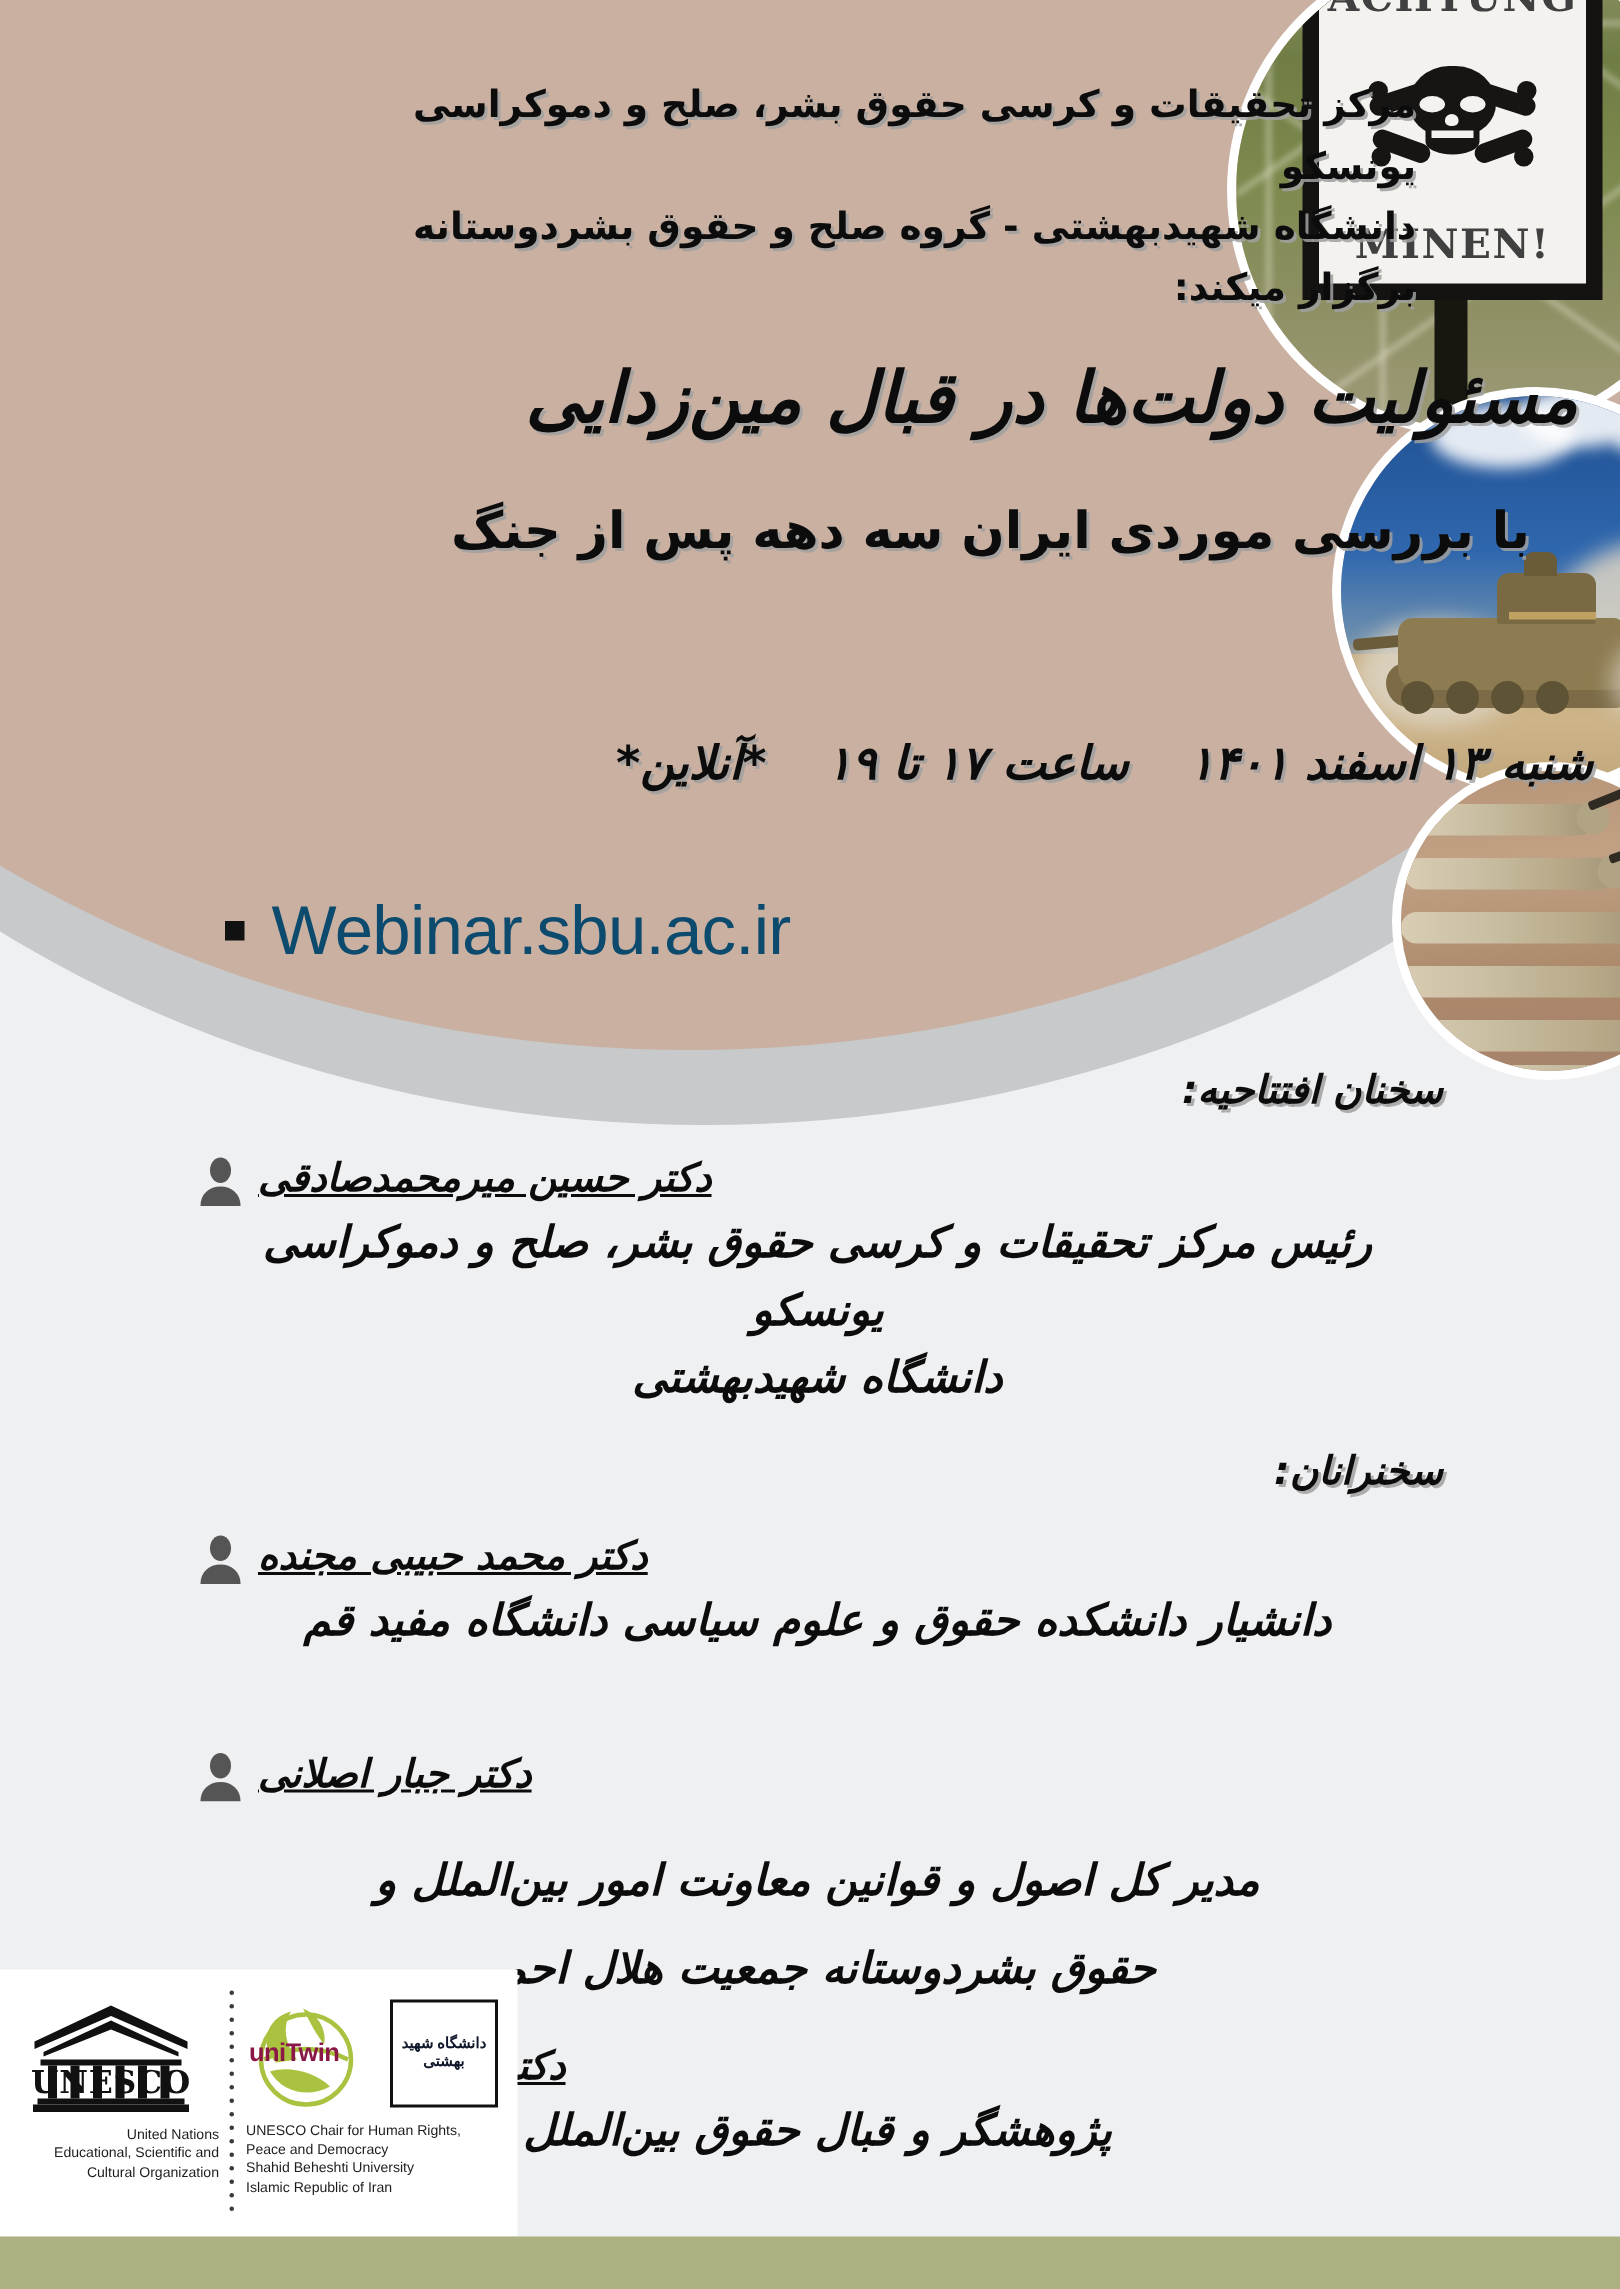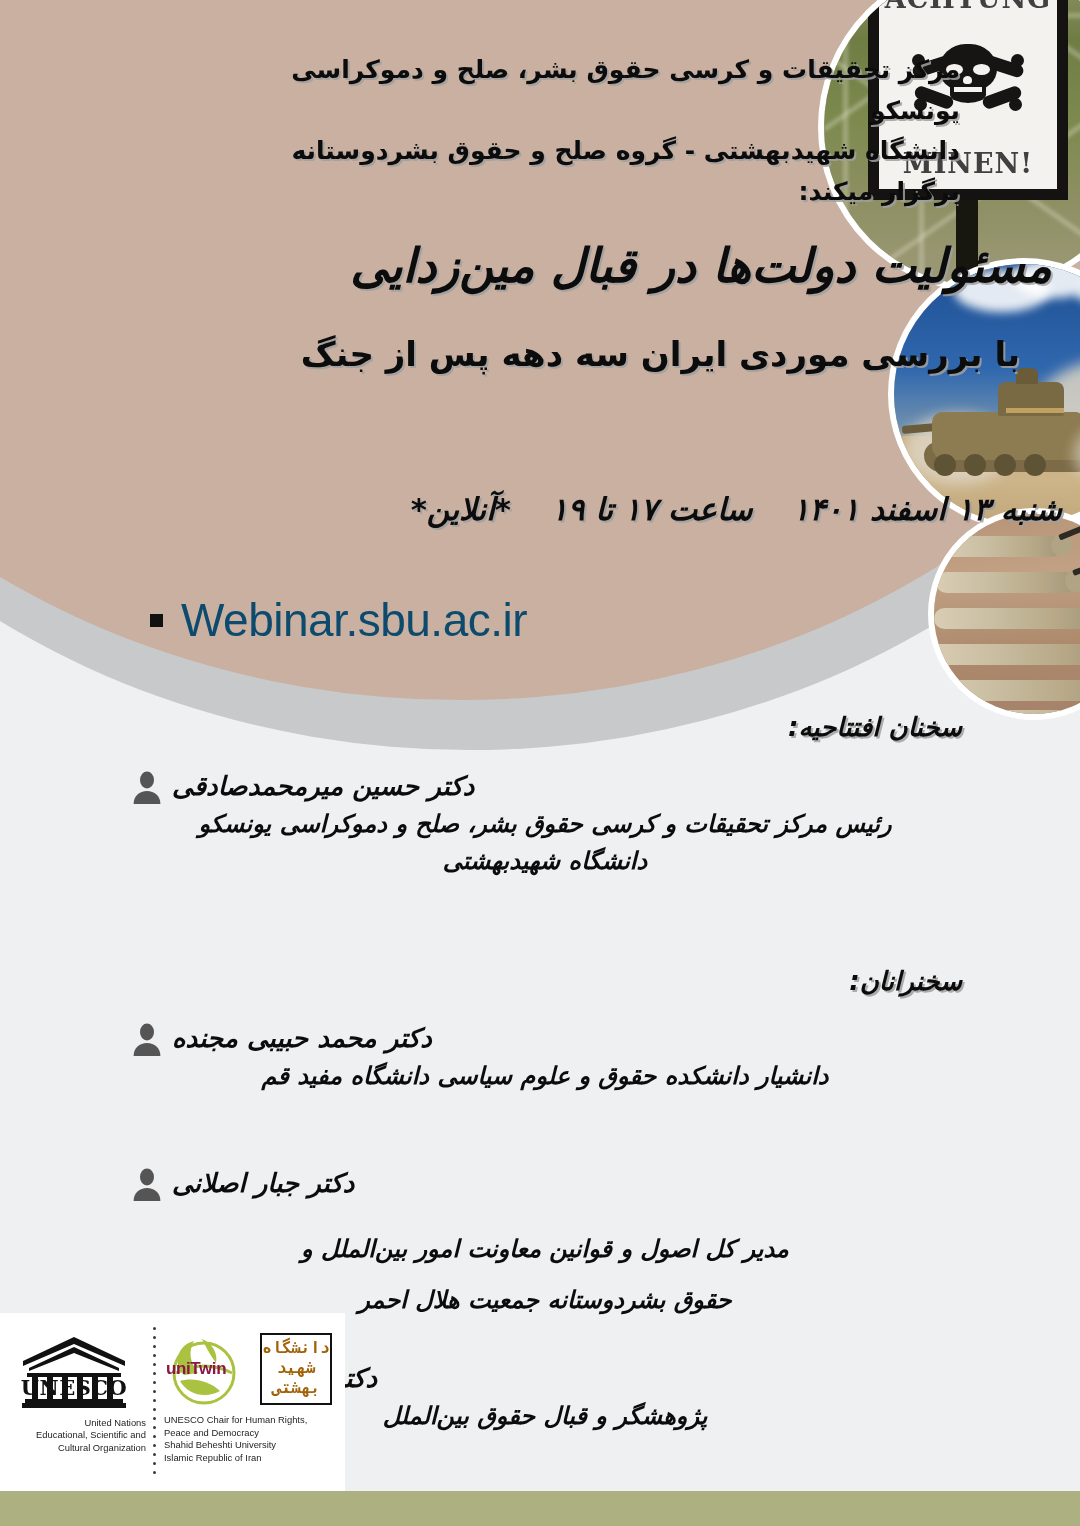--- a/index.html
+++ b/index.html
@@ -292,21 +292,21 @@
     color: #0c0c0c;
     text-align: right;
     line-height: 1.45;
   }
   .shadowtext {
     text-shadow: 2px 2px 0 rgba(160,160,160,0.85);
   }
 
   .org-header {
     position: absolute;
-    right: 120px;
+    right: 136px;
     top: 50px;
     width: 715px;
     font-size: 25px;
     line-height: 1.62;
     letter-spacing: -0.2px;
   }
 
   .main-title {
     position: absolute;
     right: 28px;
@@ -374,31 +374,32 @@
     direction: rtl;
   }
   .person .pname {
     font-size: 26px;
     font-style: italic;
     font-weight: 700;
     white-space: nowrap;
     display: inline-block;
   }
   .person .paff {
-    font-size: 24px;
+    font-size: 29px;
     font-style: italic;
     font-weight: 700;
     line-height: 1.55;
   }
   .name-line {
     display: flex;
     flex-direction: row-reverse;
     align-items: center;
     justify-content: flex-start;
     gap: 8px;
+    text-decoration: underline;
   }
 
   .person-icon {
     width: 34px; height: 34px;
     flex: 0 0 34px;
     display: block;
   }
 
   .p1 { right: 120px; top: 768px; width: 830px; }
   .p1 .paff { text-align: center; }
@@ -460,24 +461,24 @@
   .sbu-badge {
     width: 68px; height: 68px;
     border: 2.5px solid #111;
     position: relative;
     background: #fff;
     overflow: hidden;
   }
   .sbu-fa {
     position: absolute;
     inset: 4px;
-    font-family: Liberation Mono, monospace;
+    font-family: Liberation Serif, serif;
     font-weight: 700;
-    font-size: 16px;
-    color: #a16207;
+    font-size: 10px;
+    color: #0f172a;
     direction: rtl;
     line-height: 1.25;
     text-align: center;
     display: flex;
     align-items: center;
     justify-content: center;
     letter-spacing: -0.5px;
   }
   .logo-caption2 {
     font-family: "Liberation Sans", sans-serif;

